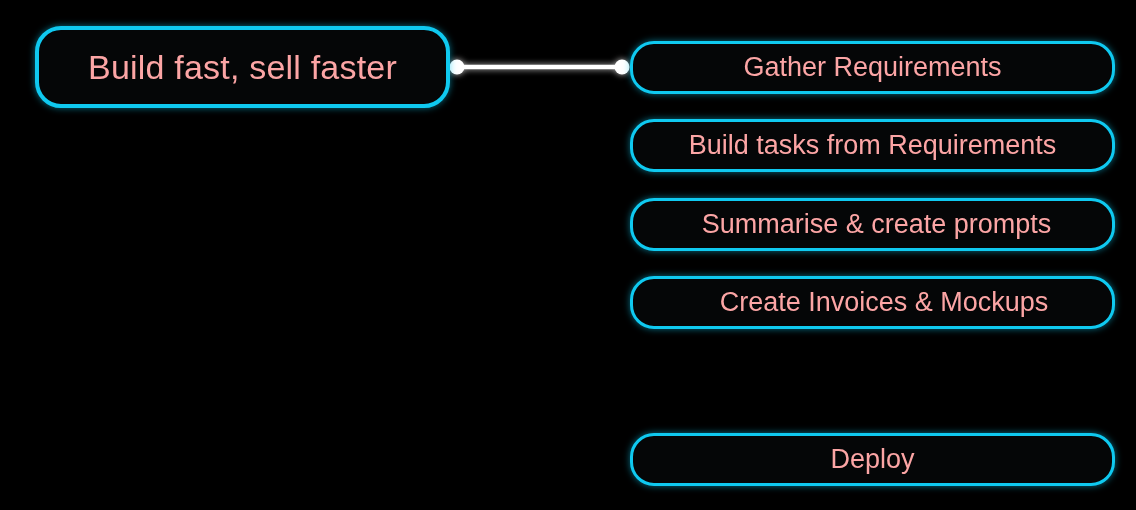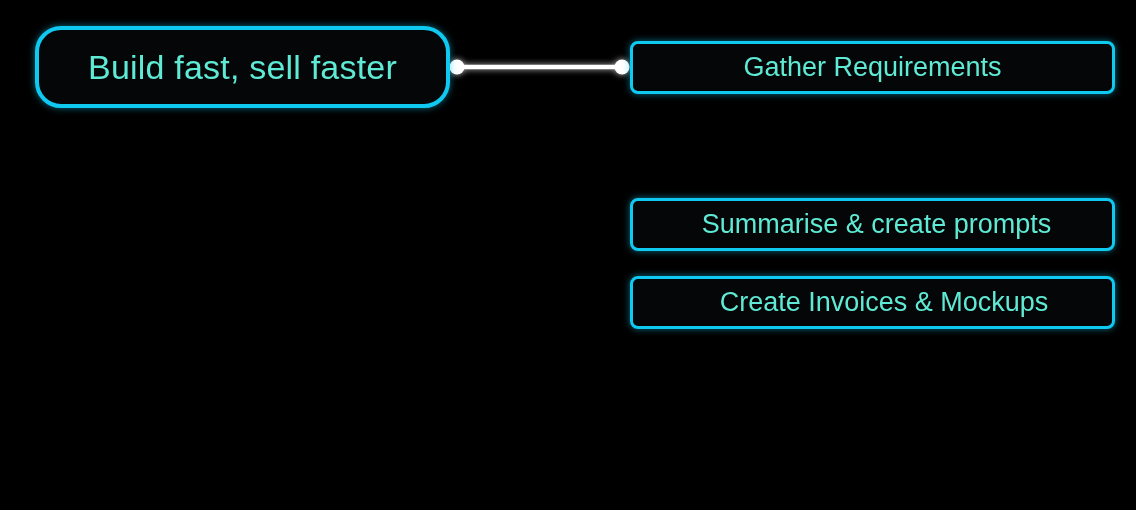--- a/index.html
+++ b/index.html
@@ -15,21 +15,21 @@
     position: relative;
     width: 1136px;
     height: 510px;
     background: #000000;
   }
   .node {
     position: absolute;
     box-sizing: border-box;
     background: #050607;
     border: 4px solid #0fc9f0;
-    color: #5eead4;
+    color: #fca5a5;
     display: flex;
     align-items: center;
     justify-content: center;
     text-align: center;
     box-shadow: 0 0 7px rgba(15, 201, 240, 0.55);
     cursor: pointer;
     white-space: nowrap;
   }
   .root-node {
     left: 35px;
@@ -37,21 +37,21 @@
     width: 415px;
     height: 82px;
     border-radius: 26px;
     font-size: 34px;
     letter-spacing: 0.2px;
   }
   .child-node {
     left: 630px;
     width: 485px;
     height: 53px;
-    border-radius: 8px;
+    border-radius: 24px;
     border-width: 3.5px;
     font-size: 27px;
   }
   .child-0 { top: 41px; }
   .child-1 { top: 119px; }
   .child-2 { top: 198px; padding-left: 8px; }
   .child-3 { top: 276px; padding-left: 23px; }
   .child-4 { top: 355px; }
   .child-5 { top: 433px; }
   .connector-svg {
@@ -74,24 +74,30 @@
   </svg>
 
   <div class="node root-node">
     <span>Build fast, sell faster</span>
   </div>
 
   <div class="node child-node child-0">
     <span>Gather Requirements</span>
   </div>
 
+  <div class="node child-node child-1">
+    <span>Build tasks from Requirements</span>
+  </div>
 
   <div class="node child-node child-2">
     <span>Summarise &amp; create prompts</span>
   </div>
 
   <div class="node child-node child-3">
     <span>Create Invoices &amp; Mockups</span>
   </div>
 
 
+  <div class="node child-node child-5">
+    <span>Deploy</span>
+  </div>
 
 </div>
 
 </body></html>

